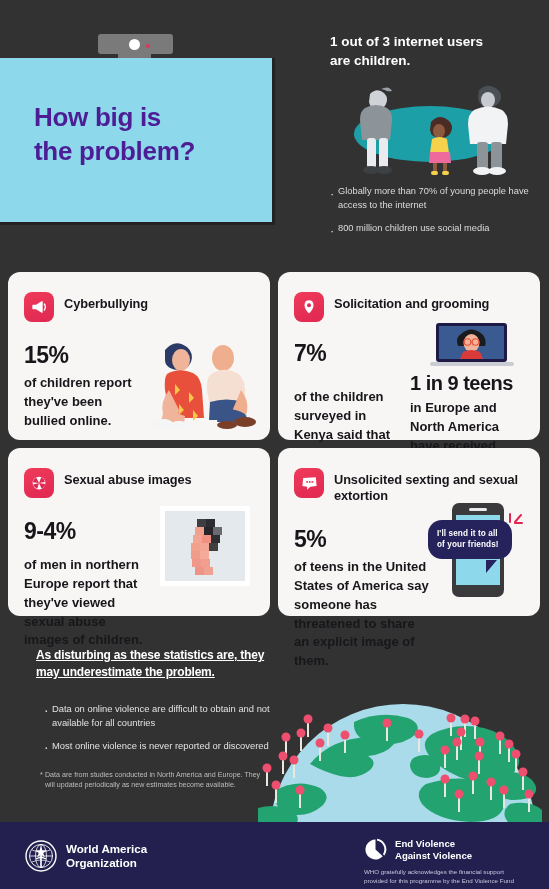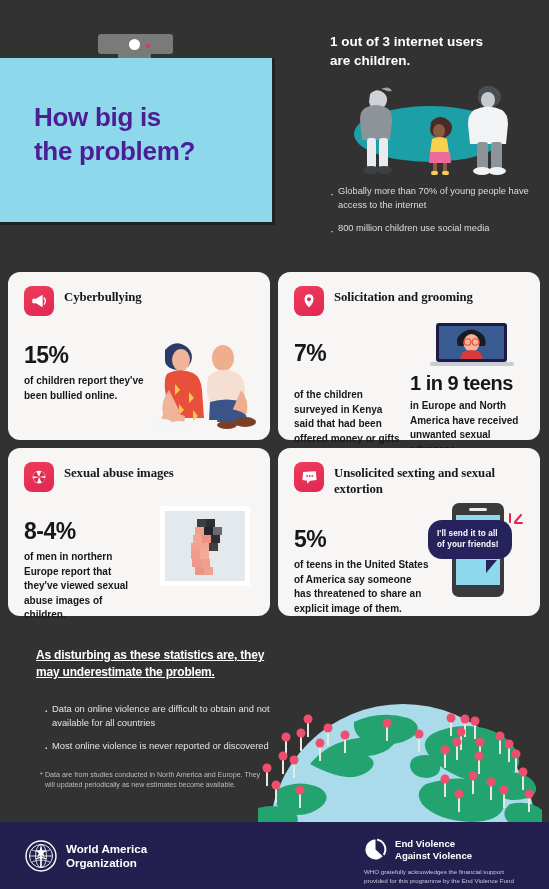--- a/index.html
+++ b/index.html
@@ -45,28 +45,28 @@
   
   .card { position:absolute; background:#f7f6f4; border-radius:12px; }
   .card-head { display:flex; align-items:flex-start; gap:10px; }
   .card-icon { width:30px; height:30px; border-radius:8px; flex:none;
       background:linear-gradient(160deg,#ef3b5b,#e02751);
       display:flex; align-items:center; justify-content:center; }
   .card-title { color:#17161a; font-size:12.8px; font-weight:bold; line-height:1.25;
       padding-top:4px; letter-spacing:-0.1px; }
   .big-num { color:#17161a; font-size:23px; font-weight:bold; letter-spacing:-0.5px; }
   .big-num.sm { font-size:20px; }
-  .body-txt { color:#17161a; font-size:10px; font-weight:bold; line-height:1.45; }
+  .body-txt { color:#17161a; font-size:13px; font-weight:bold; line-height:1.45; }
 
   #card-cyber  { left:8px;   top:272px; width:262px; height:168px; }
   #card-solic  { left:278px; top:272px; width:262px; height:168px; }
   #card-images { left:8px;   top:448px; width:262px; height:168px; }
   #card-sext   { left:278px; top:448px; width:262px; height:168px; }
 
-  .pad { padding:14px 16px;font-family:Liberation Serif, serif; }
+  .pad { padding:20px 16px; }
   .stat-block { position:absolute; }
 
   
   .laptop-frame { position:absolute; background:#1d1a46; border-radius:3px; }
   .laptop-base { position:absolute; background:#c9ccd2; border-radius:2px; }
 
   
   .phone-body { position:absolute; background:#3a3a3c; border-radius:7px; }
   .phone-screen { position:absolute; background:#8ed8ec; }
   .bubble { position:absolute; background:#26235c; border-radius:14px;
@@ -259,22 +259,22 @@
             <path d="M12 12 L20 10.5 A8.5 8.5 0 0 0 15 4.4 Z" fill="#e02751"></path>
             <path d="M12 12 L15.5 19.5 A8.5 8.5 0 0 0 20.4 13.3 Z" fill="#e02751"></path>
             <path d="M12 12 L4.2 14 A8.5 8.5 0 0 0 9.6 19.8 Z" fill="#e02751"></path>
             <path d="M12 12 L8.2 4.6 A8.5 8.5 0 0 0 3.6 11 Z" fill="#e02751"></path>
           </svg>
         </div>
         <div class="card-title">Sexual abuse images</div>
       </div>
     </div>
     <div class="stat-block" style="left:16px; top:70px; width:122px;">
-      <div class="big-num">8-4%</div>
-      <div class="body-txt" style="margin-top:5px;">of men in northern Europe report that they've viewed sexual abuse images of children.</div>
+      <div class="big-num">9-4%</div>
+      <div class="body-txt" style="margin-top:11px;">of men in northern Europe report that they've viewed sexual abuse images of children.</div>
     </div>
     <div class="pixelimg" style="left:152px;top:58px;width:90px;height:80px;padding:5px;">
       <svg width="80" height="70" viewBox="0 0 80 70">
         <rect width="80" height="70" fill="#e3e9ec"></rect>
         <g shape-rendering="crispEdges">
           <rect x="32" y="8" width="9" height="8" fill="#3d3d42"></rect>
           <rect x="41" y="8" width="9" height="8" fill="#2c2c31"></rect>
           <rect x="30" y="16" width="9" height="8" fill="#f0a08f"></rect>
           <rect x="39" y="16" width="9" height="8" fill="#25252a"></rect>
           <rect x="48" y="16" width="9" height="8" fill="#6a6a70"></rect>

